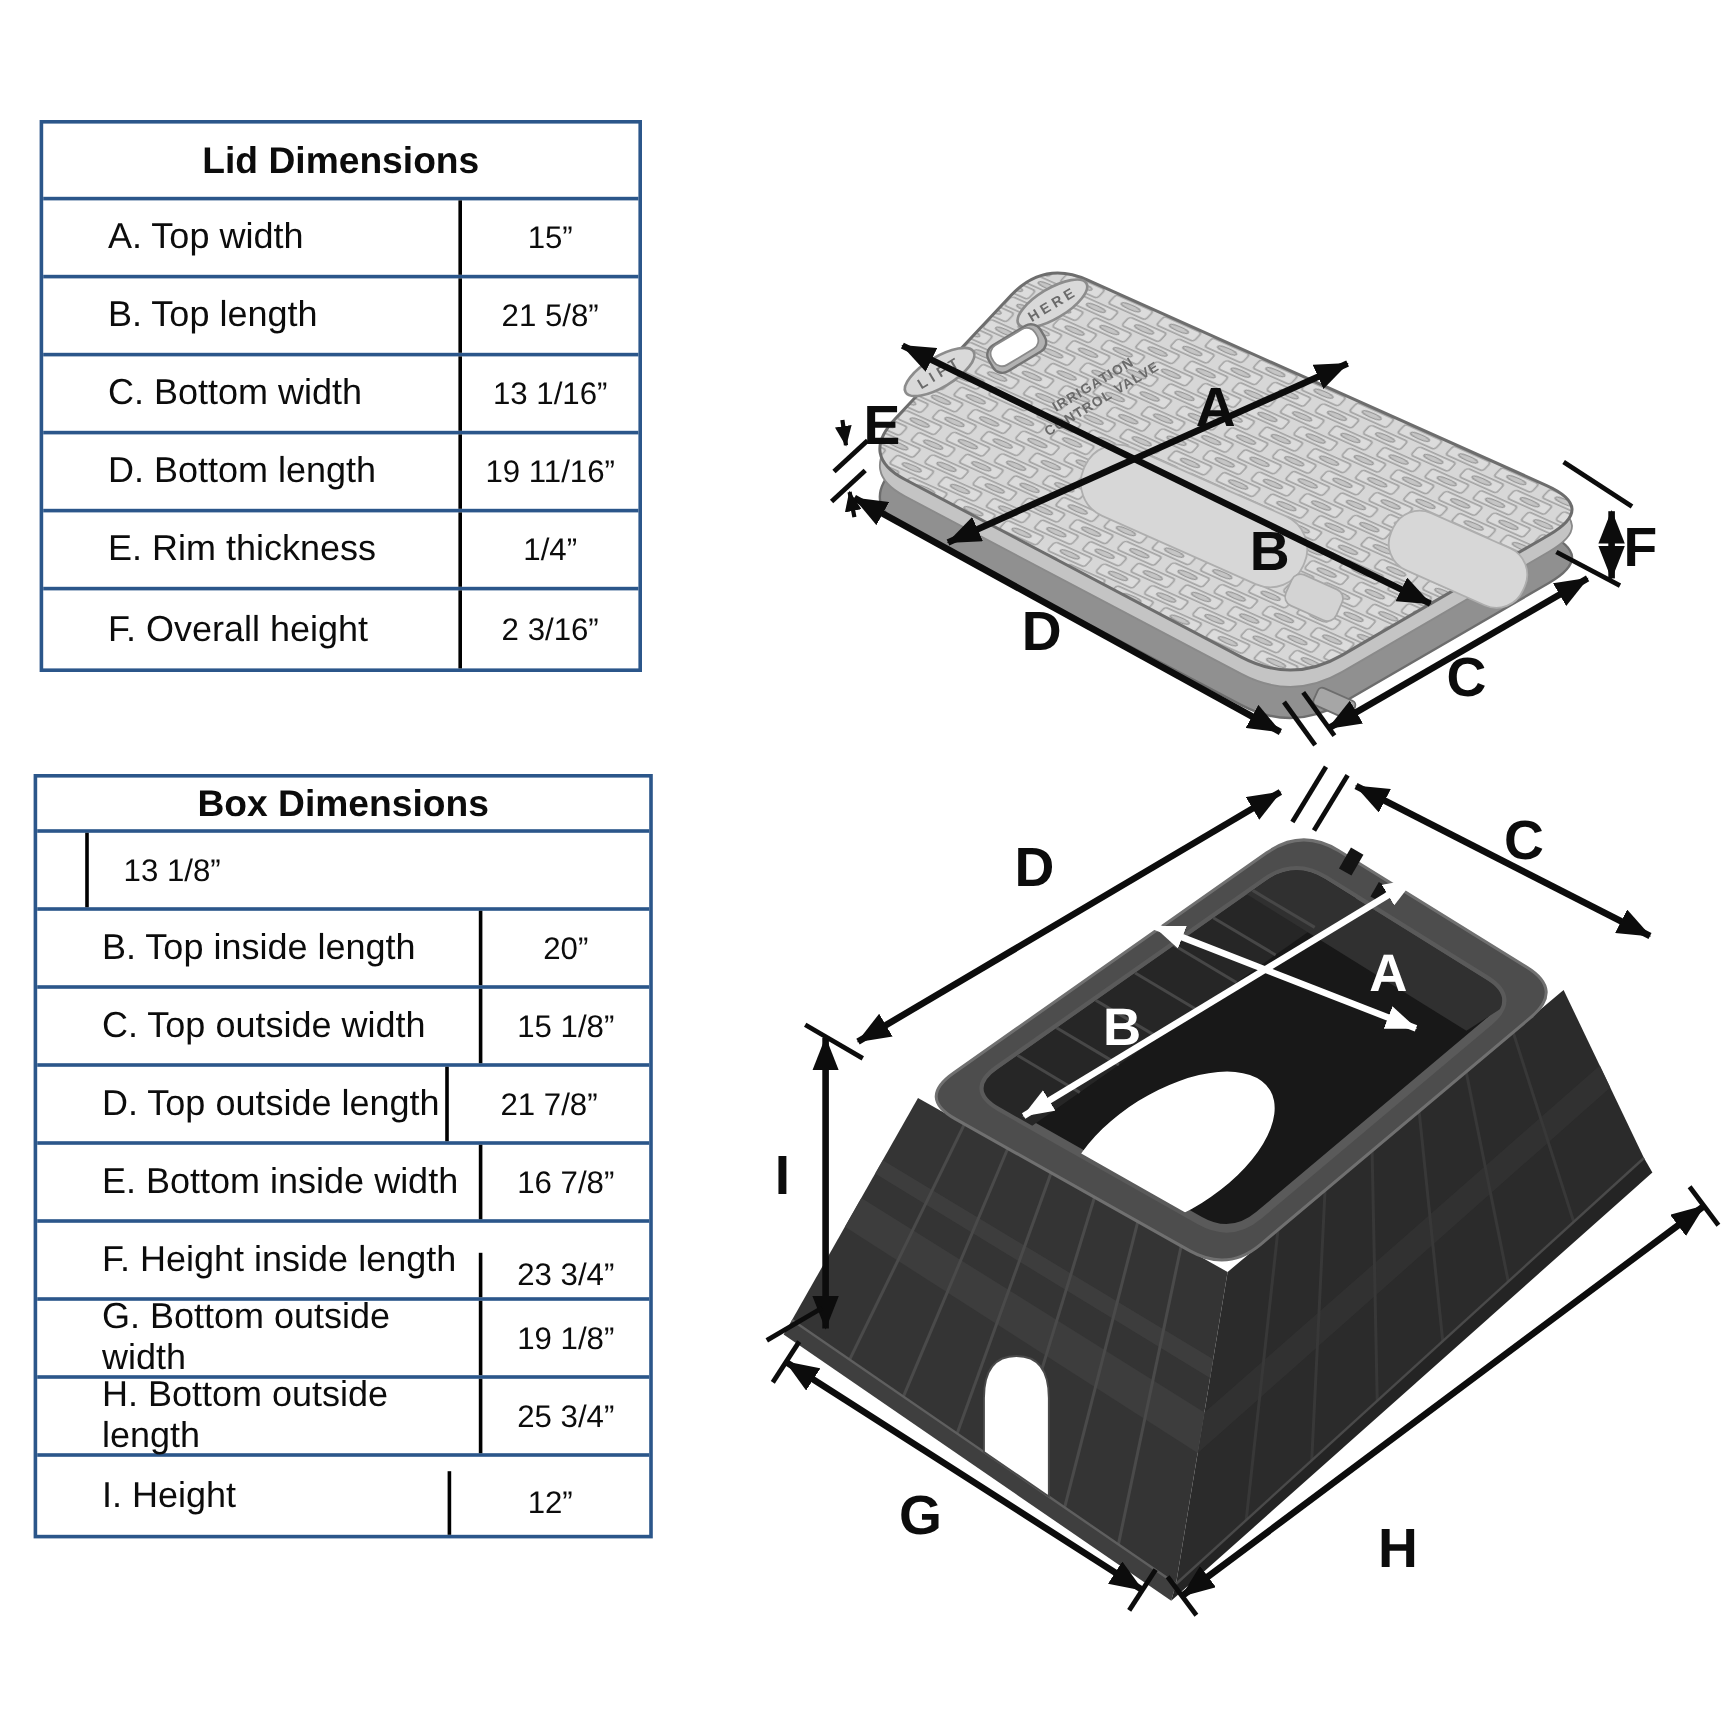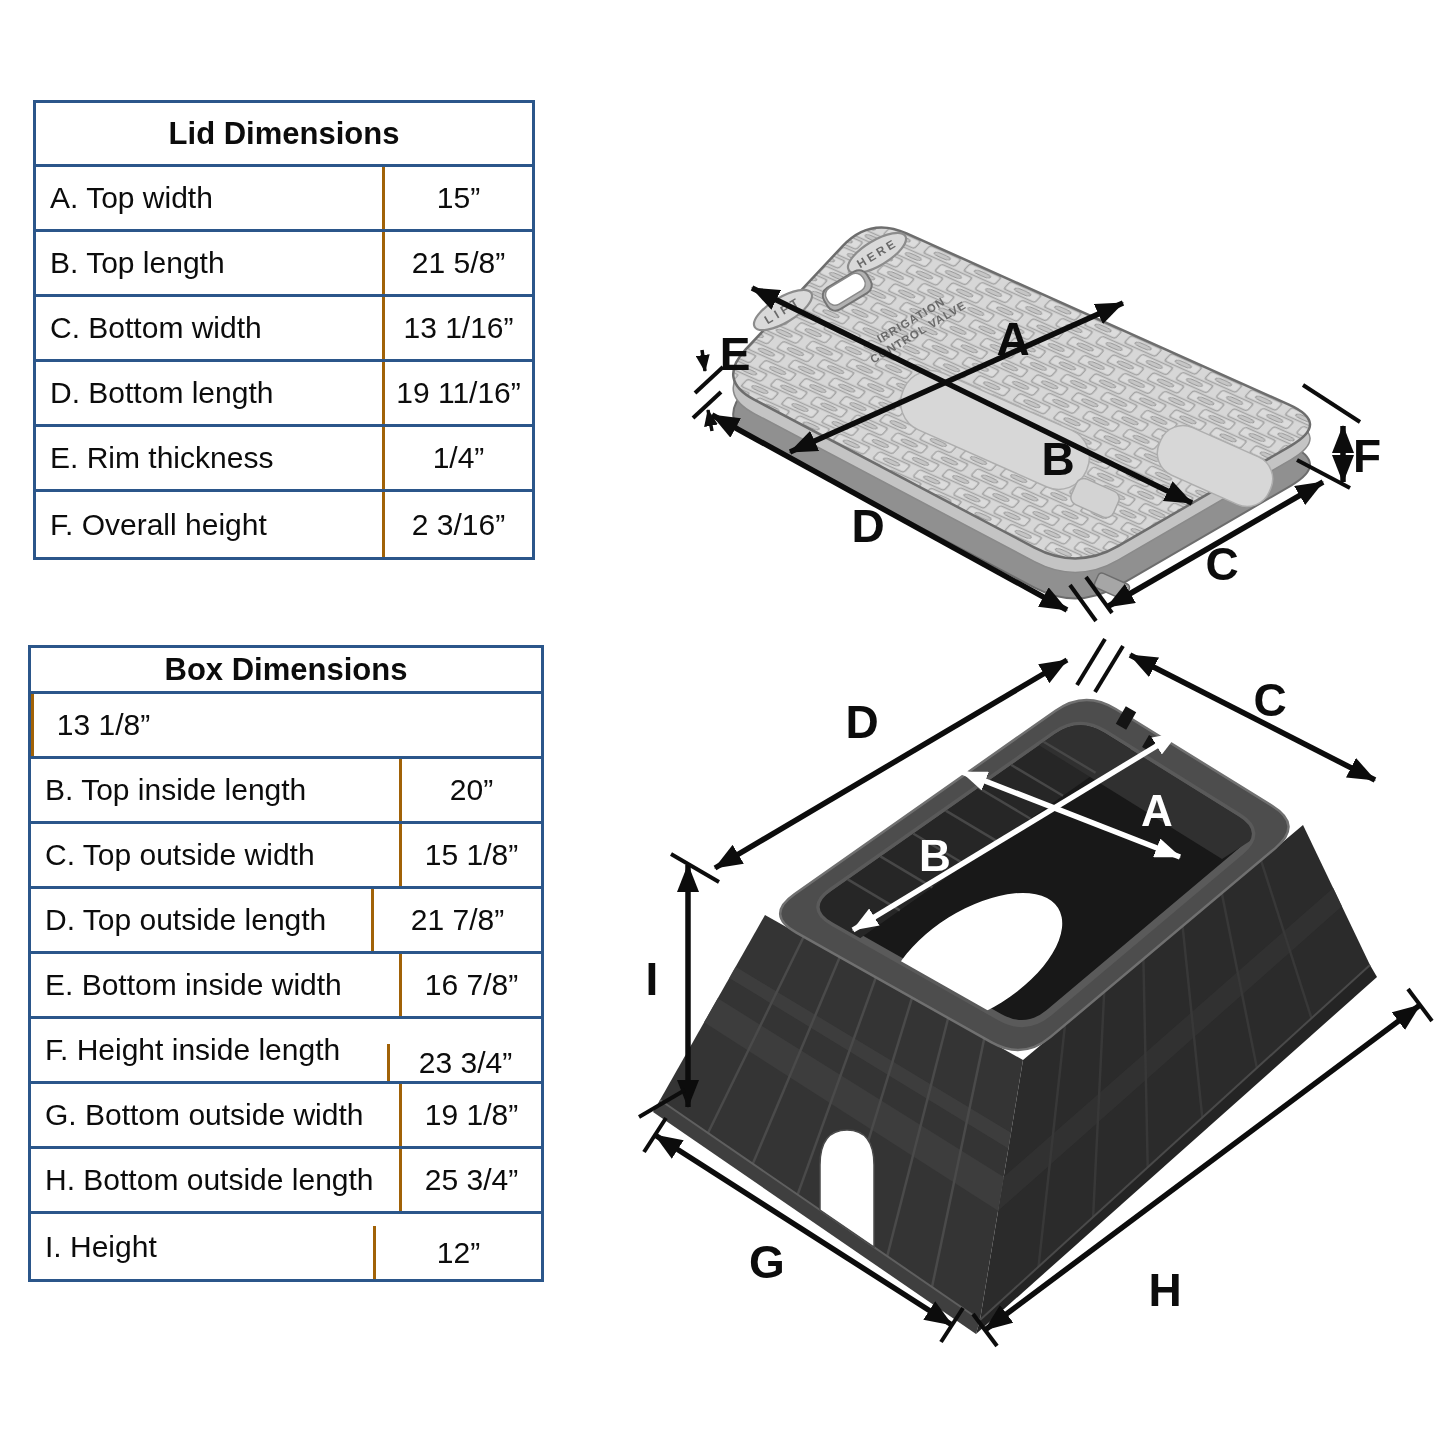--- a/index.html
+++ b/index.html
@@ -24,33 +24,34 @@
     font-weight: bold;
     font-size: 31px;
     display: flex; align-items: center; justify-content: center;
     border-bottom: 3px solid #2b568a;
     box-sizing: border-box;
   }
   .t-row {
     display: flex;
     border-bottom: 3px solid #2b568a;
     box-sizing: border-box;
+    padding-left: 40px;
   }
   .t-row:last-child { border-bottom: none; }
   .t-label {
     flex: 1;
     display: flex; align-items: center;
     padding-left: 14px;
     font-size: 30px;
     box-sizing: border-box;
   }
   .t-value {
     display: flex; align-items: center; justify-content: center;
-    border-left: 3px solid #a16207;
-    font-size: 30px;
+    border-left: 3px solid #000000;
+    font-size: 26px;
     box-sizing: border-box;
   }
   #lid-table { left: 33px; top: 100px; width: 502px; }
   #lid-table .t-title { height: 64px; }
   #lid-table .t-row  { height: 65px; }
   #lid-table .t-value { width: 150px; }
 
   #box-table { left: 28px; top: 645px; width: 516px; }
   #box-table .t-title { height: 46px; }
   #box-table .t-row  { height: 65px; }
@@ -126,21 +127,21 @@
         <div class="t-row">
           <div class="t-label">D. Top outside length</div>
           <div class="t-value" style="width: 170px;">21 7/8”</div>
         </div>
         <div class="t-row">
           <div class="t-label">E. Bottom inside width</div>
           <div class="t-value" style="width: 142px;">16 7/8”</div>
         </div>
         <div class="t-row">
           <div class="t-label">F. Height inside length</div>
-          <div class="t-value" style="width: 154px; margin-top: 25px;">23 3/4”</div>
+          <div class="t-value" style="width: 142px; margin-top: 25px;">23 3/4”</div>
         </div>
         <div class="t-row">
           <div class="t-label">G. Bottom outside width</div>
           <div class="t-value" style="width: 142px;">19 1/8”</div>
         </div>
         <div class="t-row">
           <div class="t-label">H. Bottom outside length</div>
           <div class="t-value" style="width: 142px;">25 3/4”</div>
         </div>
         <div class="t-row">

